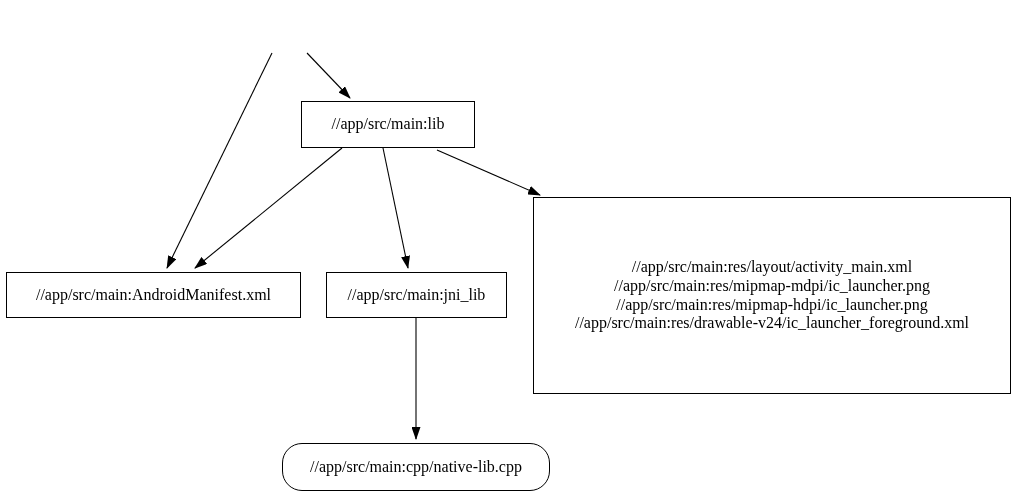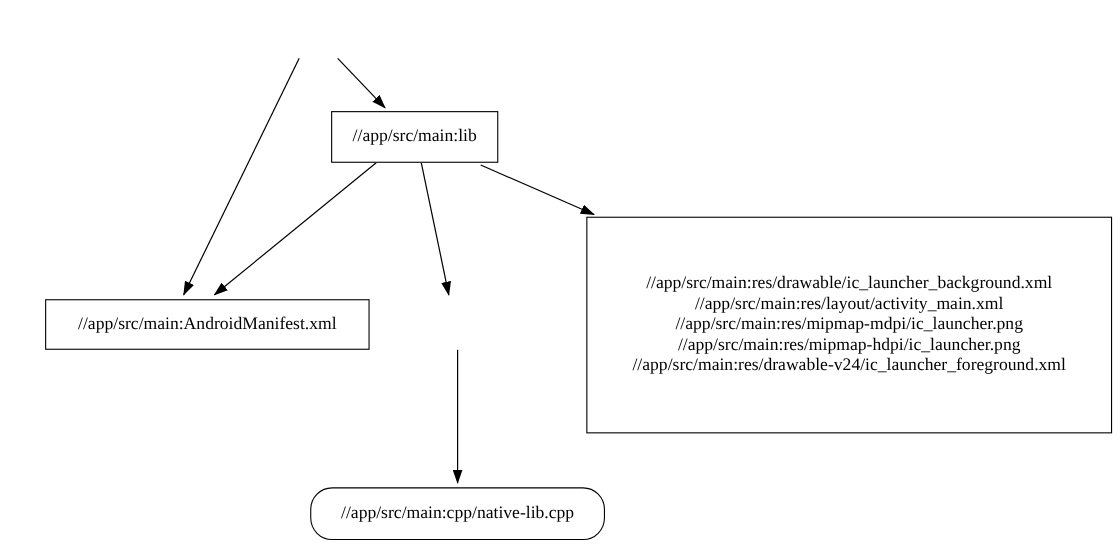--- a/index.html
+++ b/index.html
@@ -30,22 +30,22 @@
     border: 1px solid #000000;
     display: flex;
     align-items: center;
     justify-content: center;
     text-align: center;
     font-size: 16px;
     line-height: 1.15;
     white-space: nowrap;
   }
   #node-app        { left: 203px; top: 5px;   width: 163px; height: 48px; }
-  #node-lib        { left: 301px; top: 101px; width: 152px; height: 47px; }
-  #node-manifest   { left: 6px;   top: 272px; width: 295px; height: 46px; margin-left: 35px; }
+  #node-lib        { left: 301px; top: 101px; width: 174px; height: 47px; }
+  #node-manifest   { left: 6px;   top: 272px; width: 295px; height: 46px; }
   #node-jni-lib    { left: 326px; top: 272px; width: 181px; height: 46px; }
   #node-native-lib { left: 282px; top: 443px; width: 268px; height: 48px; border-radius: 20px; }
   #node-res-group  {
     left: 533px; top: 197px; width: 478px; height: 197px;
     flex-direction: column;
     line-height: 18.6px;
   }
   .res-line { width: 100%; text-align: center; }
   .edge-line { stroke: #000000; stroke-width: 1.1; }
 </style>
@@ -70,23 +70,25 @@
 
 
   <div class="node" id="node-lib">
     <span>//app/src/main:lib</span>
   </div>
 
   <div class="node" id="node-manifest">
     <span>//app/src/main:AndroidManifest.xml</span>
   </div>
 
+  <div class="node" id="node-jni-lib">
+    <span>//app/src/main:jni_lib</span>
+  </div>
 
   <div class="node" id="node-res-group">
-    <div class="res-line">//app/src/main:res/drawable/ic_launcher_background.xml</div>
     <div class="res-line">//app/src/main:res/layout/activity_main.xml</div>
     <div class="res-line">//app/src/main:res/mipmap-mdpi/ic_launcher.png</div>
     <div class="res-line">//app/src/main:res/mipmap-hdpi/ic_launcher.png</div>
     <div class="res-line">//app/src/main:res/drawable-v24/ic_launcher_foreground.xml</div>
   </div>
 
   <div class="node" id="node-native-lib">
     <span>//app/src/main:cpp/native-lib.cpp</span>
   </div>
 

